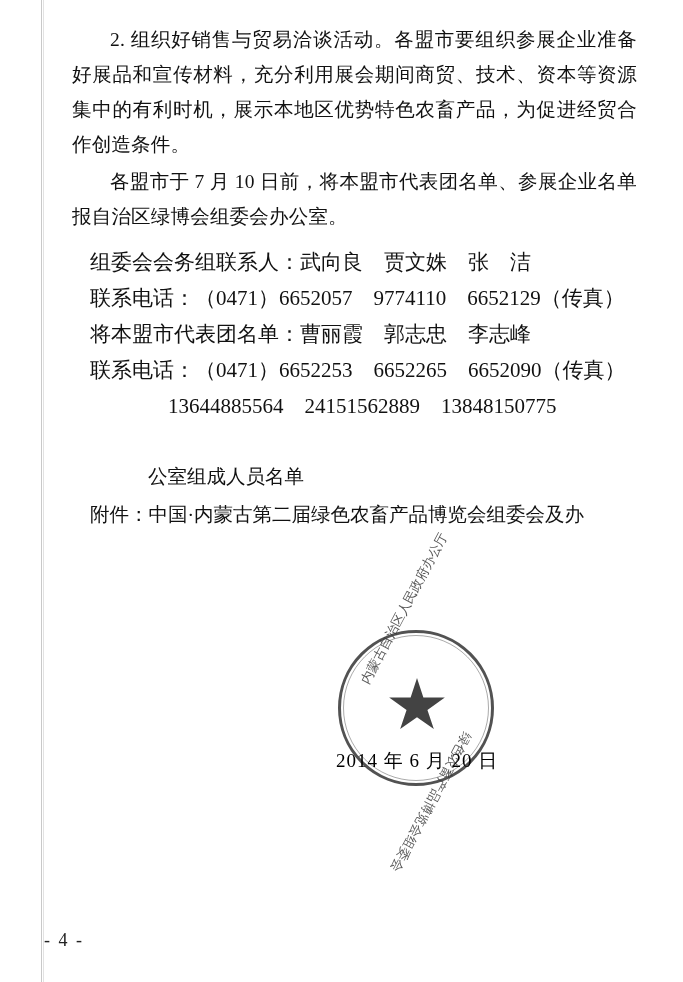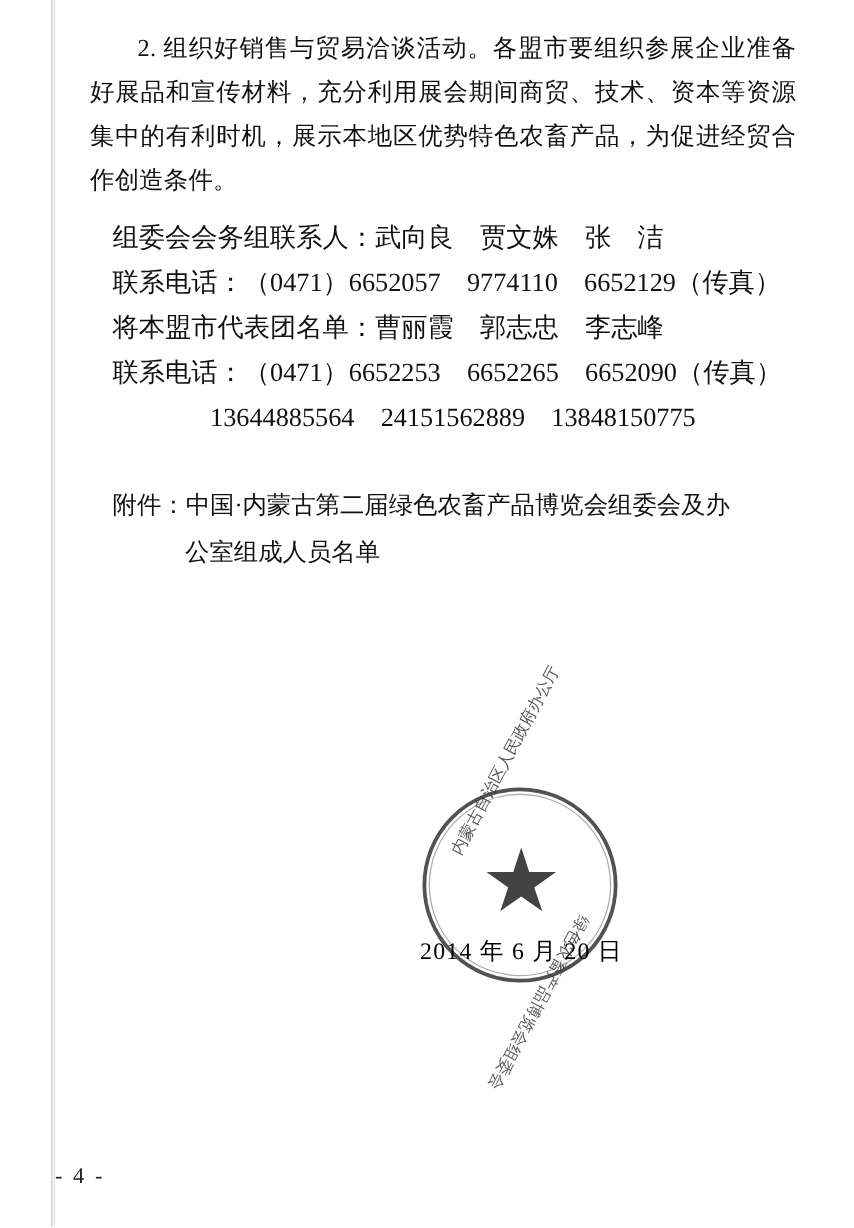--- a/index.html
+++ b/index.html
@@ -168,32 +168,33 @@
 
 <div class="page">
 
   <div class="scan-edge"></div>
   <div class="scan-edge-2"></div>
 
   <div class="doc-body">
 
     <p class="para indent">2. 组织好销售与贸易洽谈活动。各盟市要组织参展企业准备好展品和宣传材料，充分利用展会期间商贸、技术、资本等资源集中的有利时机，展示本地区优势特色农畜产品，为促进经贸合作创造条件。</p>
 
+    <p class="para indent">各盟市于 7 月 10 日前，将本盟市代表团名单、参展企业名单报自治区绿博会组委会办公室。</p>
 
     <div class="block-gap"></div>
 
     <p class="contact-line">组委会会务组联系人：武向良　贾文姝　张　洁</p>
     <p class="contact-line">联系电话：（0471）6652057　9774110　6652129（传真）</p>
     <p class="contact-line">将本盟市代表团名单：曹丽霞　郭志忠　李志峰</p>
     <p class="contact-line">联系电话：（0471）6652253　6652265　6652090（传真）</p>
     <p class="contact-line sub">13644885564　24151562889　13848150775</p>
 
     <div class="attach-wrap">
+      <p class="attach-line cont">公室组成人员名单</p>
       <p class="attach-line">附件：中国·内蒙古第二届绿色农畜产品博览会组委会及办</p>
-      <p class="attach-line cont">公室组成人员名单</p>
     </div>
 
   </div>
 
   <div class="seal">
     <div class="seal-ring"></div>
     <div class="seal-ring inner"></div>
     <div class="seal-star"></div>
     <div class="seal-text">
       <span style="transform: rotate(-62deg) translate(-2px,-66px);">内蒙古自治区人民政府办公厅</span>

